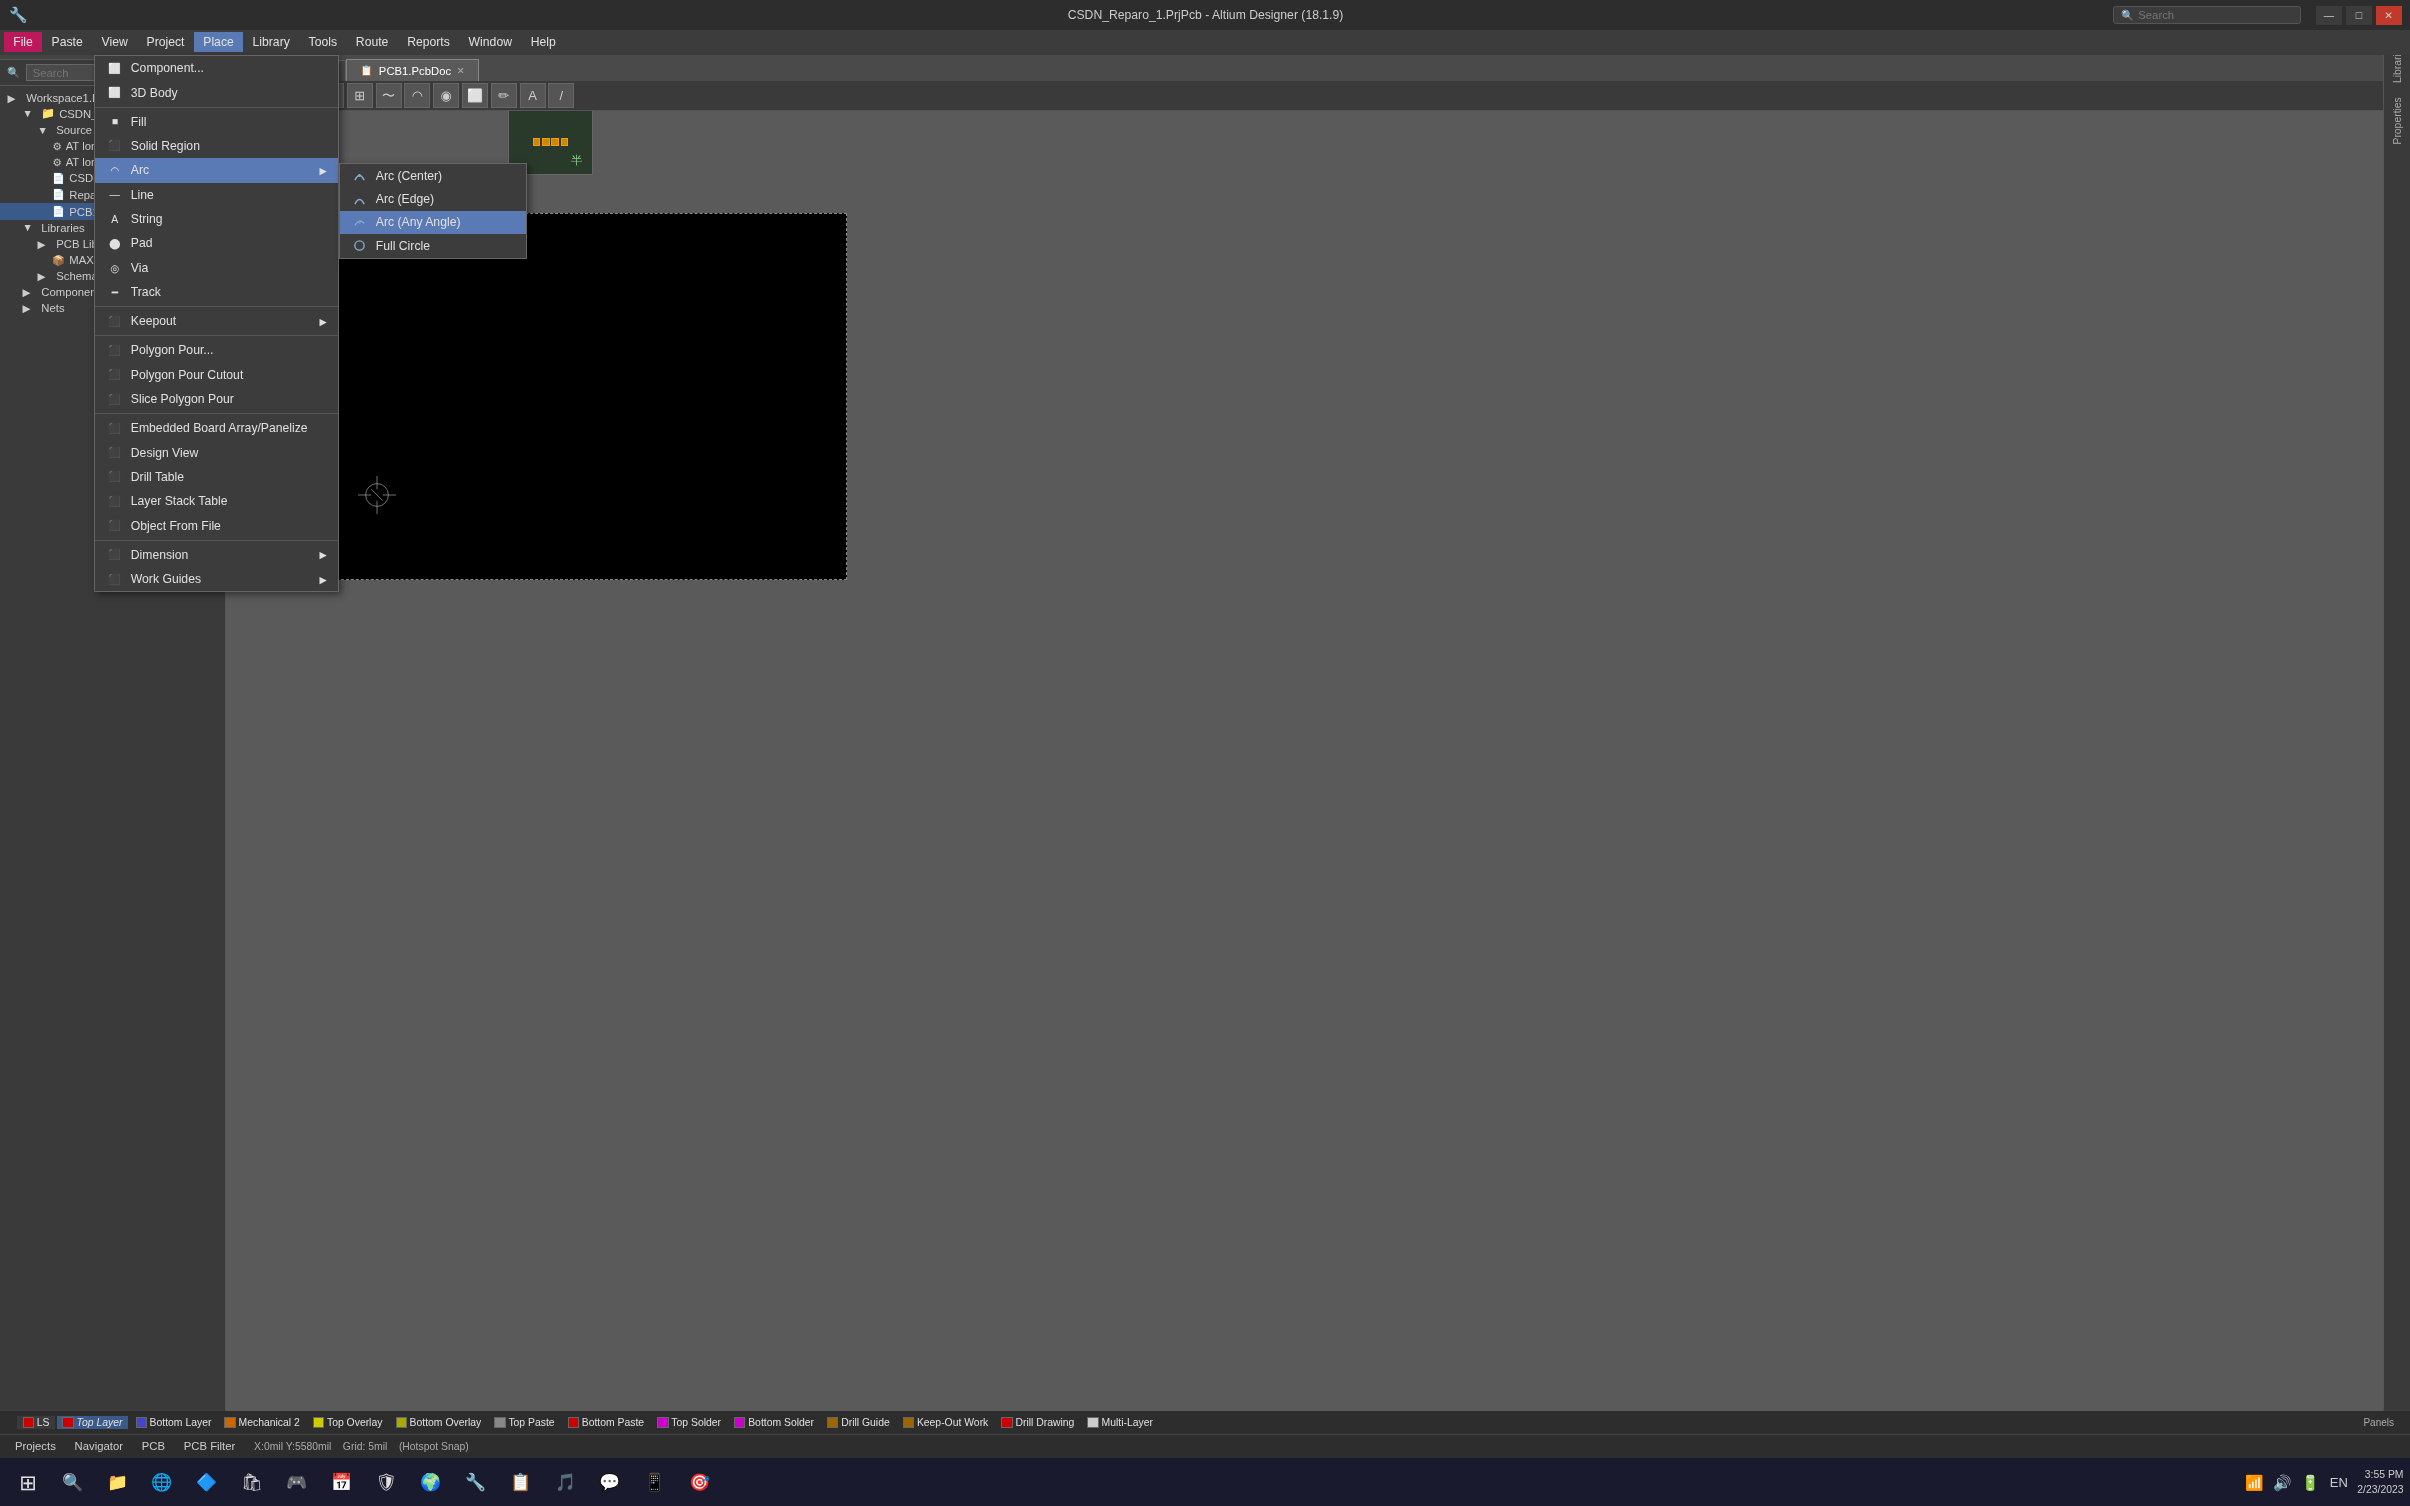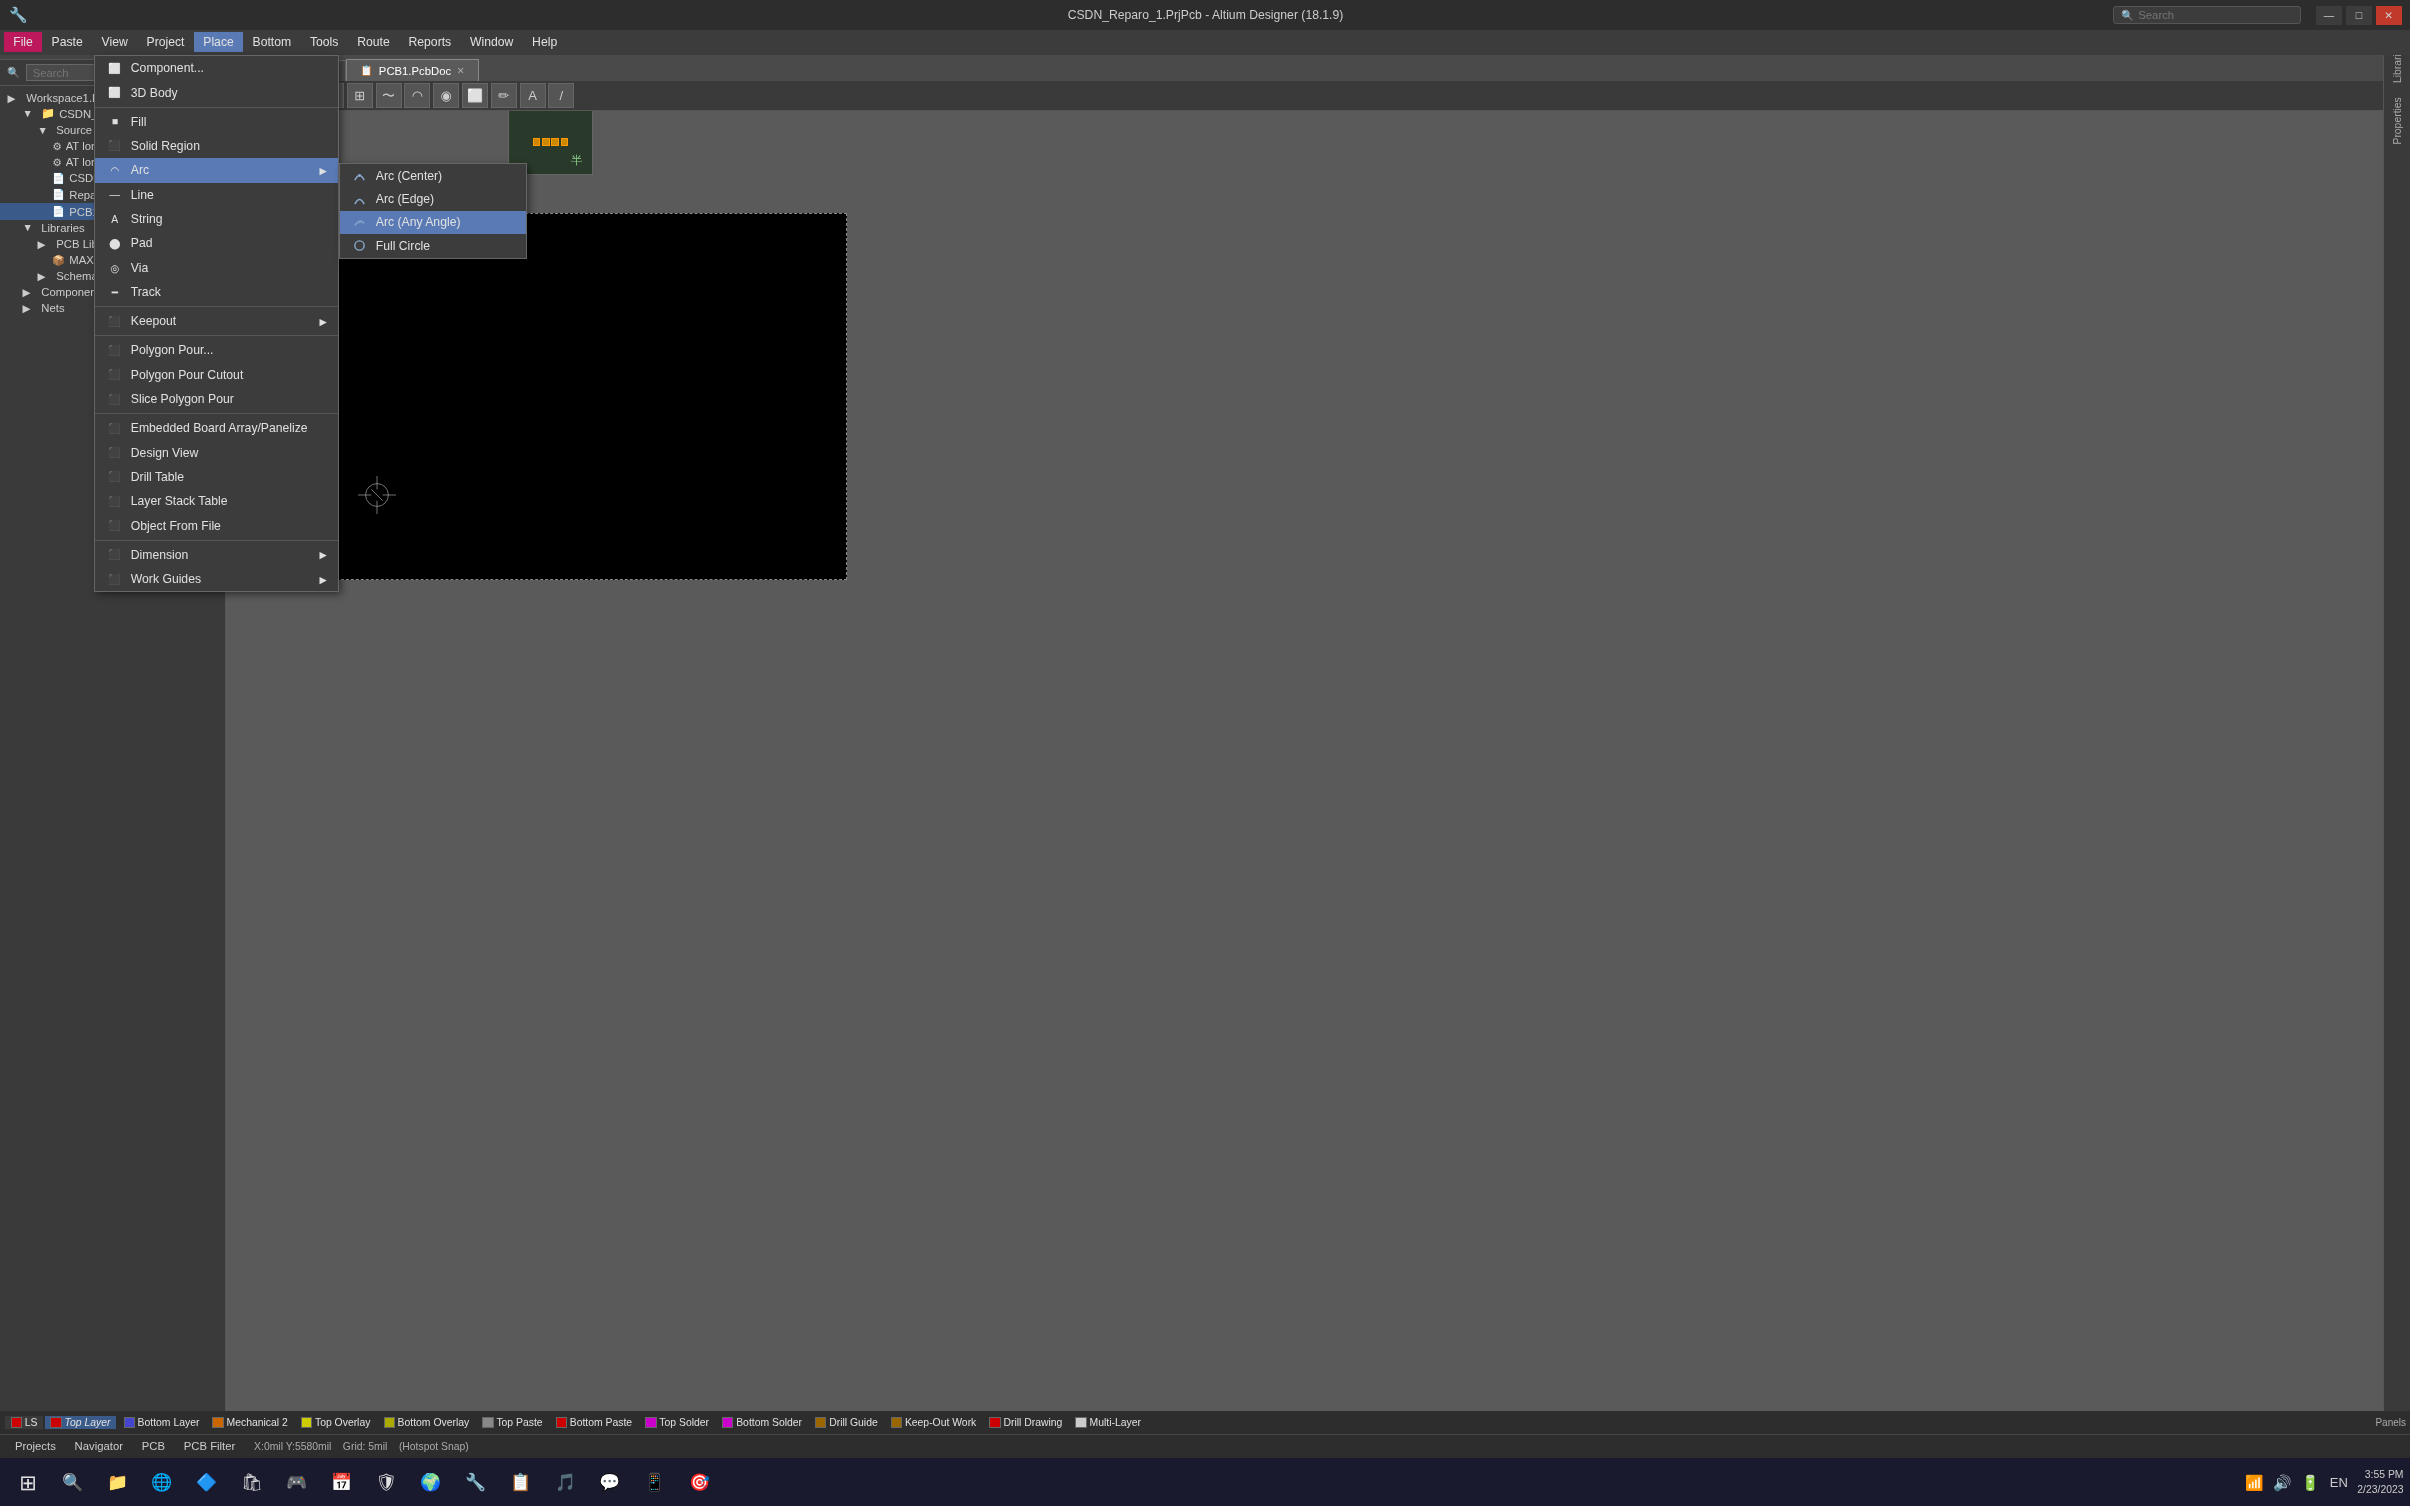--- a/index.html
+++ b/index.html
@@ -442,21 +442,21 @@
     </div>
   </div>
 </div>
 
 <div id="menubar">
   <div class="menu-item active">File</div>
   <div class="menu-item">Paste</div>
   <div class="menu-item">View</div>
   <div class="menu-item">Project</div>
   <div class="menu-item active" style="background:#5a7ab5;">Place</div>
-  <div class="menu-item">Bottom</div>
+  <div class="menu-item">Library</div>
   <div class="menu-item">Tools</div>
   <div class="menu-item">Route</div>
   <div class="menu-item">Reports</div>
   <div class="menu-item">Window</div>
   <div class="menu-item">Help</div>
 </div>
 
 <div id="left-sidebar">
   <div id="sidebar-toolbar">
     <span style="color:#ccc;font-size:11.3px;font-weight:bold;margin-right:3.8px;">Projects</span>
@@ -731,21 +731,21 @@
     </span>
     <span>Full Circle</span>
   </div>
 </div>
 
 <div id="right-panel-tab">
   <span class="panel-tab-text">Libraries</span>
   <span class="panel-tab-text">Properties</span>
 </div>
 
-<div id="statusbar" style="position:absolute;bottom:73px;left:0;right:0;height:22.6px;background:#2d2d2d;display:flex;align-items:center;padding:0 5px;gap:1.9px;font-size:10.4px;z-index:100;overflow:hidden;">
+<div id="statusbar" style="position:absolute;bottom:73px;left:0;right:0;height:22.6px;background:#2d2d2d;display:flex;align-items:center;padding:0 17px;gap:1.9px;font-size:10.4px;z-index:100;overflow:hidden;">
   <div class="layer-tab" style="background:#3a3a3a;">
     <div class="layer-color" style="background:#cc0000;"></div>
     <span>LS</span>
   </div>
   <div class="layer-tab active-layer" style="background:#3a5a8a;">
     <div class="layer-color" style="background:#cc0000;"></div>
     <span>Top Layer</span>
   </div>
   <div class="layer-tab">
     <div class="layer-color" style="background:#4444cc;"></div>

